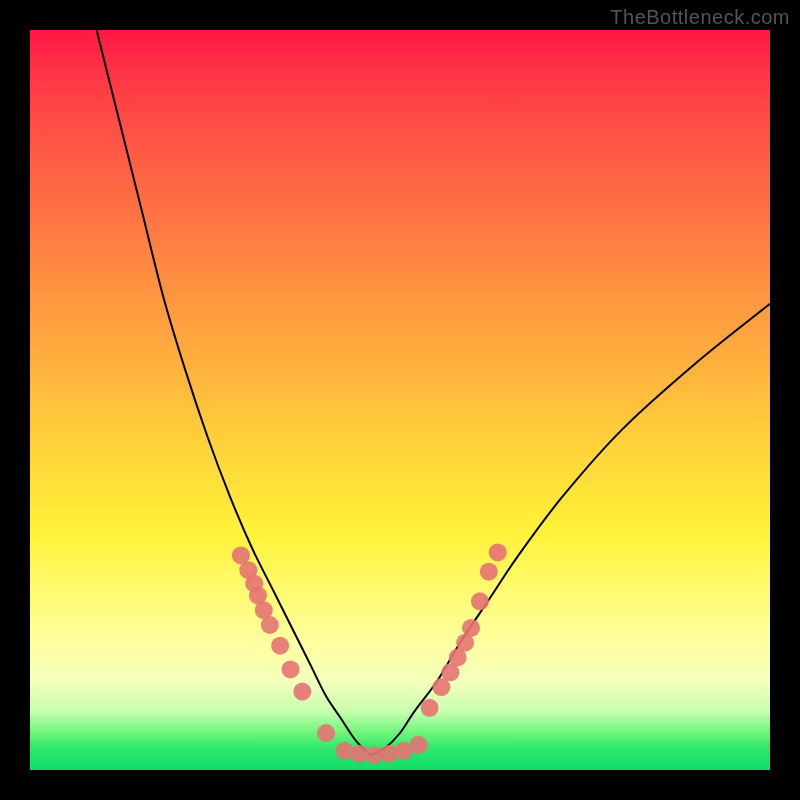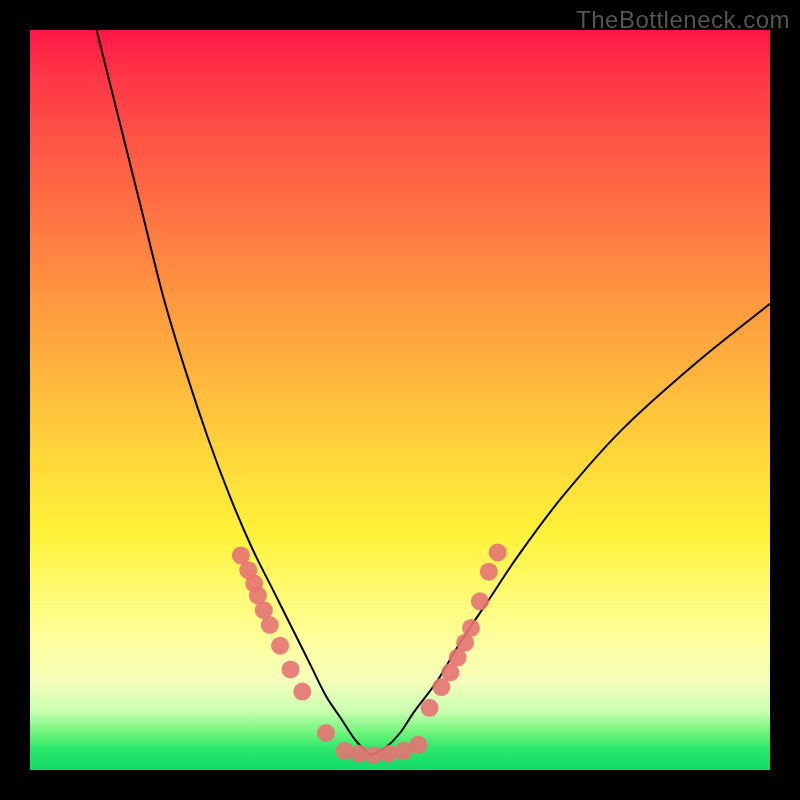--- a/index.html
+++ b/index.html
@@ -15,21 +15,21 @@
     position: relative;
     width: 800px;
     height: 800px;
     background: #000;
   }
   .watermark {
     position: absolute;
     top: 6px;
     right: 10px;
     color: #555;
-    font-size: 24px;
+    font-size: 20px;
     font-weight: 500;
     letter-spacing: 0.5px;
     z-index: 10;
   }
   .plot-area {
     position: absolute;
     left: 30px;
     top: 30px;
     width: 740px;
     height: 740px;

